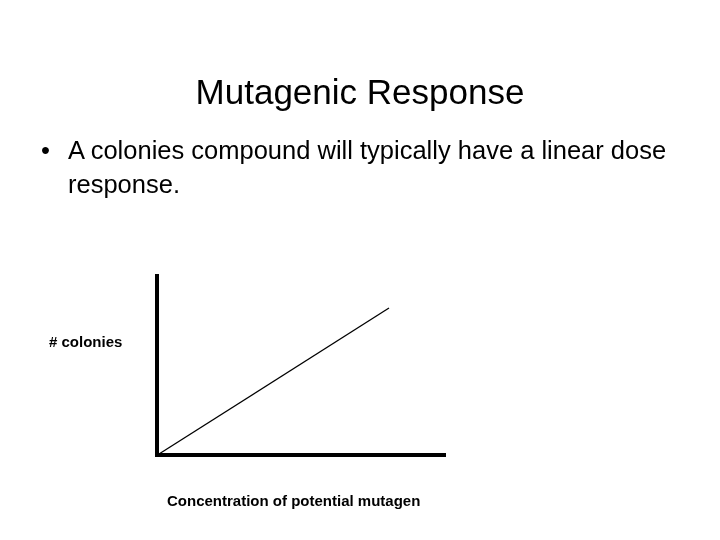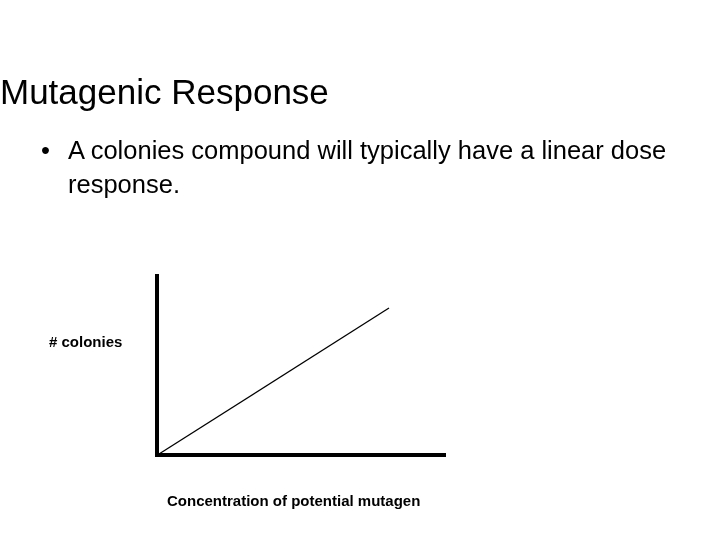--- a/index.html
+++ b/index.html
@@ -24,20 +24,21 @@
     height: 540px;
     background: #ffffff;
   }
 
   
   #slide-title {
     position: absolute;
     left: 0;
     top: 48px;
     width: 720px;
+    text-align: center;
     font-size: 35px;
     line-height: 42px;
     font-weight: normal;
     letter-spacing: 0px;
     white-space: nowrap;
   }
 
   
   #body-list {
     position: absolute;

